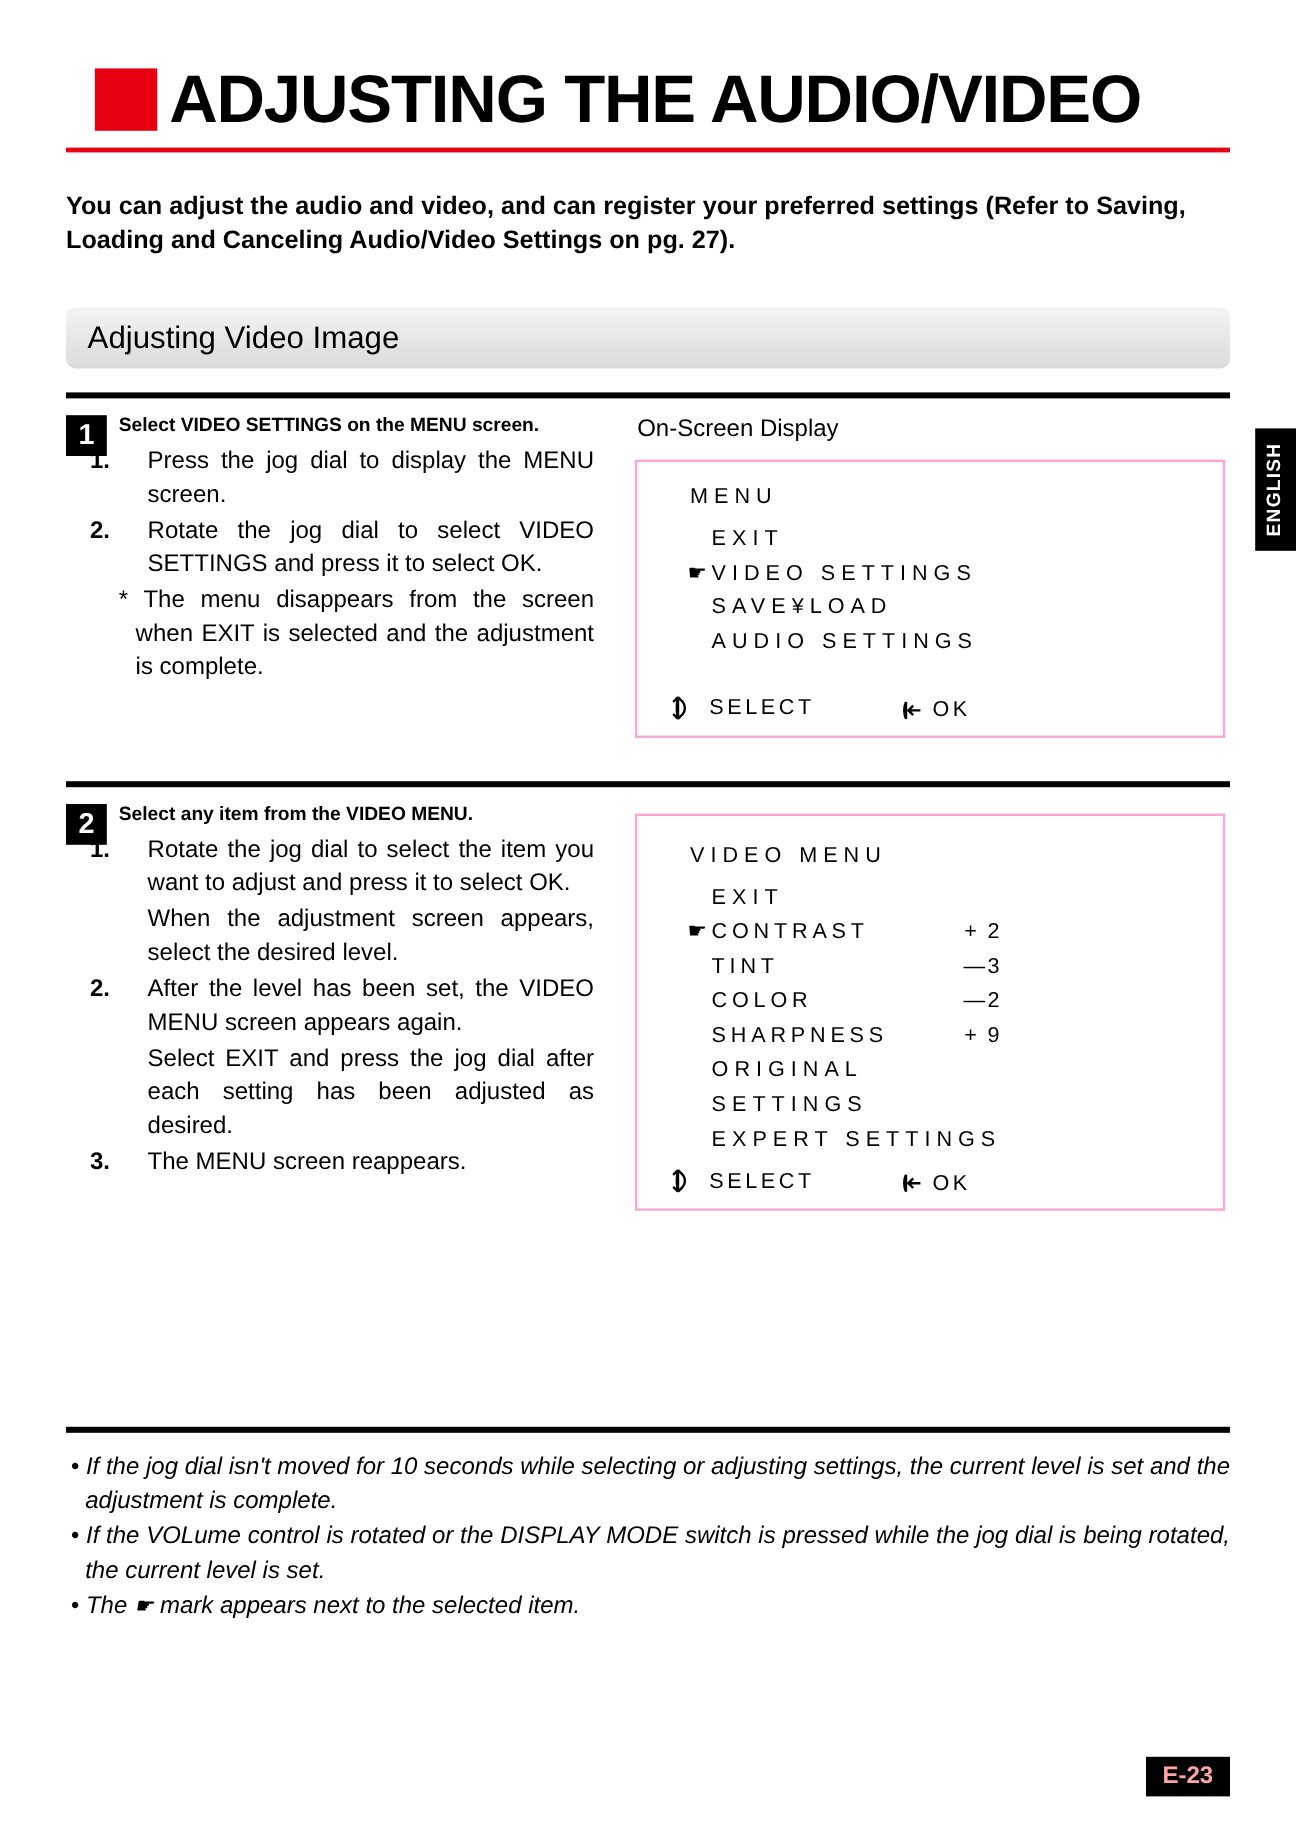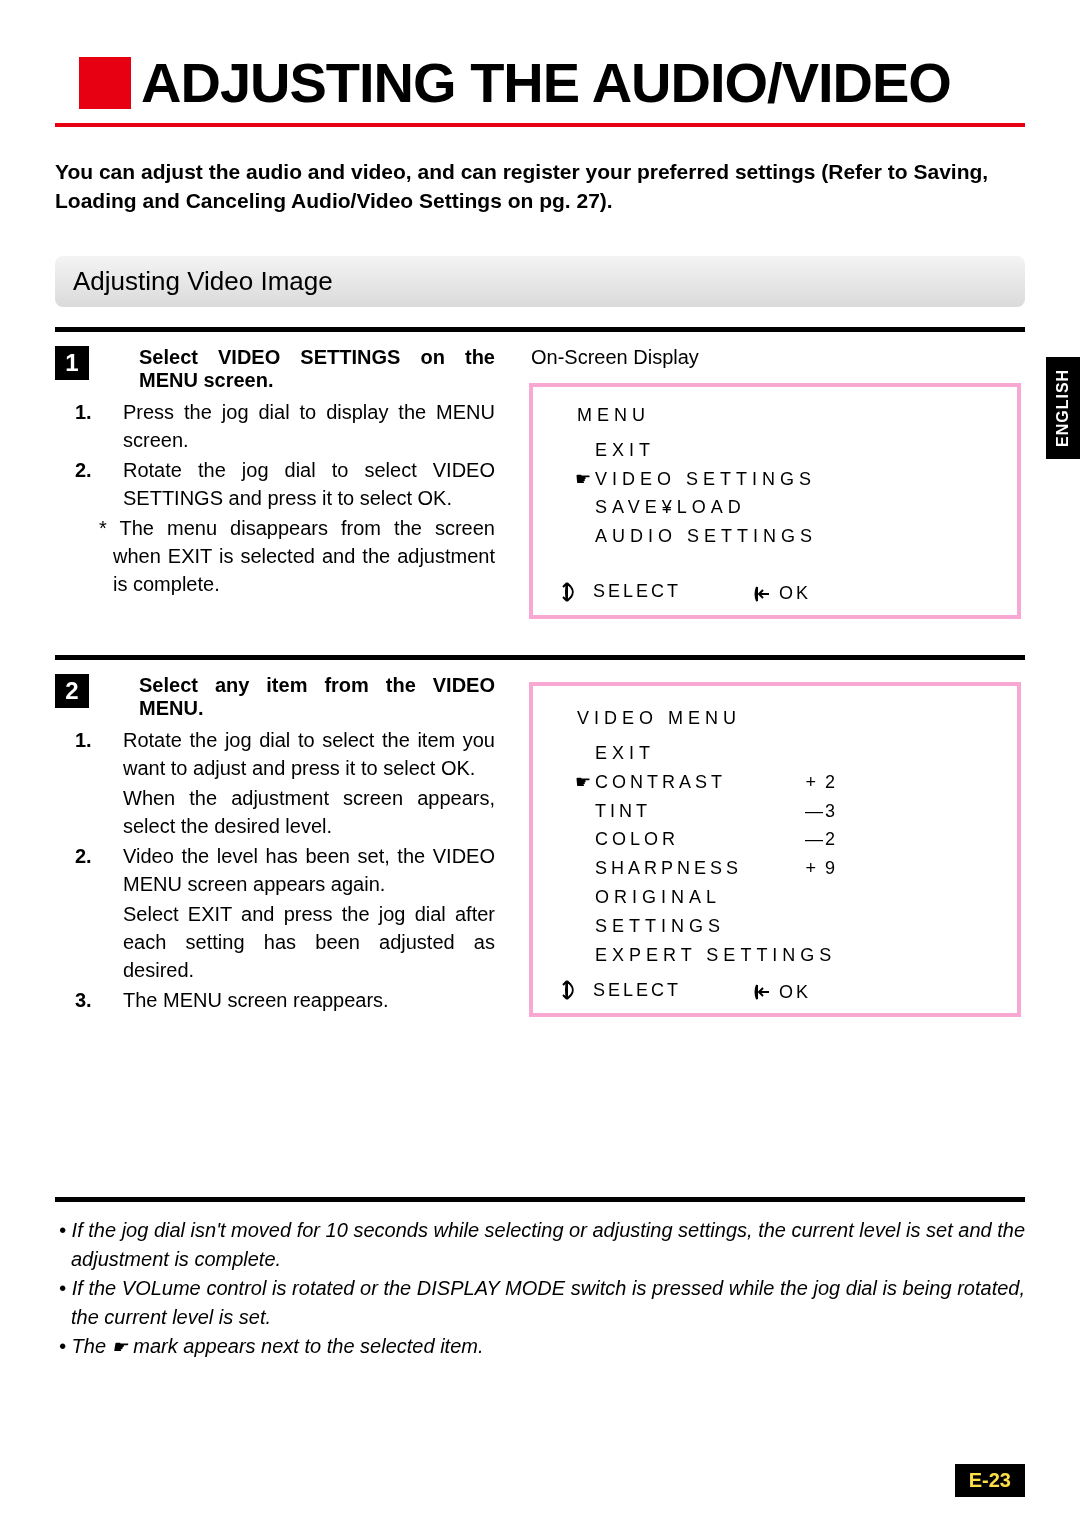--- a/index.html
+++ b/index.html
@@ -29,28 +29,28 @@
 .two-col { display: flex; gap: 30px; }
 .left { flex: 0 0 440px; }
 .right { flex: 1; }
 .step-row { display: flex; align-items: flex-start; gap: 10px; }
 .stepnum {
   width: 34px; height: 34px; background: #000; color: #fff;
   display: flex; align-items: center; justify-content: center;
   font-size: 24px; font-weight: bold; flex-shrink: 0;
 }
 .step-content { flex: 1; }
-.step-title { font-weight: bold; font-size: 20px; text-align: justify; margin-bottom: 6px; margin-left: 40px; }
+.step-title { font-weight: bold; font-size: 16px; text-align: justify; margin-bottom: 6px; }
 .step-body { font-size: 20px; line-height: 1.4; }
 .subnum { display: inline-block; min-width: 24px; font-weight: bold; }
 .subitem { padding-left: 24px; text-indent: -24px; text-align: justify; margin-bottom: 2px; }
 .subnote { padding-left: 14px; text-indent: -14px; text-align: justify; }
 .osd-label { font-weight: normal; font-size: 20px; margin-bottom: 14px; padding-left: 6px; }
 .osd-box {
-  border: 4px solid #f9a8d4;
+  border: 2px solid #f9a8d4;
   padding: 18px 24px 10px 44px;
   font-family: Arial, sans-serif;
   font-size: 18px;
   letter-spacing: 5px;
   position: relative;
   margin-left: 4px;
   margin-right: 4px;
 }
 .osd-head { margin-bottom: 10px; }
 .osd-items { padding-left: 18px; position: relative; }
@@ -81,21 +81,21 @@
   font-weight: bold;
   letter-spacing: 1px;
 }
 .notes { margin-top: 8px; font-size: 20px; font-style: italic; }
 .bullet { padding-left: 16px; text-indent: -12px; line-height: 1.45; text-align: justify; }
 .pagenum-box {
   position: absolute;
   right: 55px;
   bottom: 36px;
   background: #000;
-  color: #fde047;
+  color: #fca5a5;
   font-weight: bold;
   font-size: 20px;
   padding: 5px 14px;
 }
 .thick-rule2 { height: 5px; background: #000; margin-top: 180px; margin-bottom: 14px; }
 .pointer-glyph { font-size: 18px; }
 </style>
 </head>
 <body>
 
@@ -157,21 +157,21 @@
 
 <div class="two-col">
   <div class="left">
     <div class="step-row">
       <div class="stepnum">2</div>
       <div class="step-content">
         <div class="step-title">Select any item from the VIDEO MENU.</div>
         <div class="step-body">
           <div class="subitem"><span class="subnum">1.</span><span>Rotate the jog dial to select the item you want to adjust and press it to select OK.</span></div>
           <div class="subitem" style="text-indent:0">When the adjustment screen appears, select the desired level.</div>
-          <div class="subitem"><span class="subnum">2.</span><span>Video the level has been set, the VIDEO MENU screen appears again.</span></div>
+          <div class="subitem"><span class="subnum">2.</span><span>After the level has been set, the VIDEO MENU screen appears again.</span></div>
           <div class="subitem" style="text-indent:0">Select EXIT and press the jog dial after each setting has been adjusted as desired.</div>
           <div class="subitem"><span class="subnum">3.</span><span>The MENU screen reappears.</span></div>
         </div>
       </div>
     </div>
   </div>
   <div class="right" style="padding-top:8px">
     <div class="osd-box" style="padding-top:22px;">
       <div class="osd-head">VIDEO MENU</div>
       <div class="osd-items" style="width:260px">

